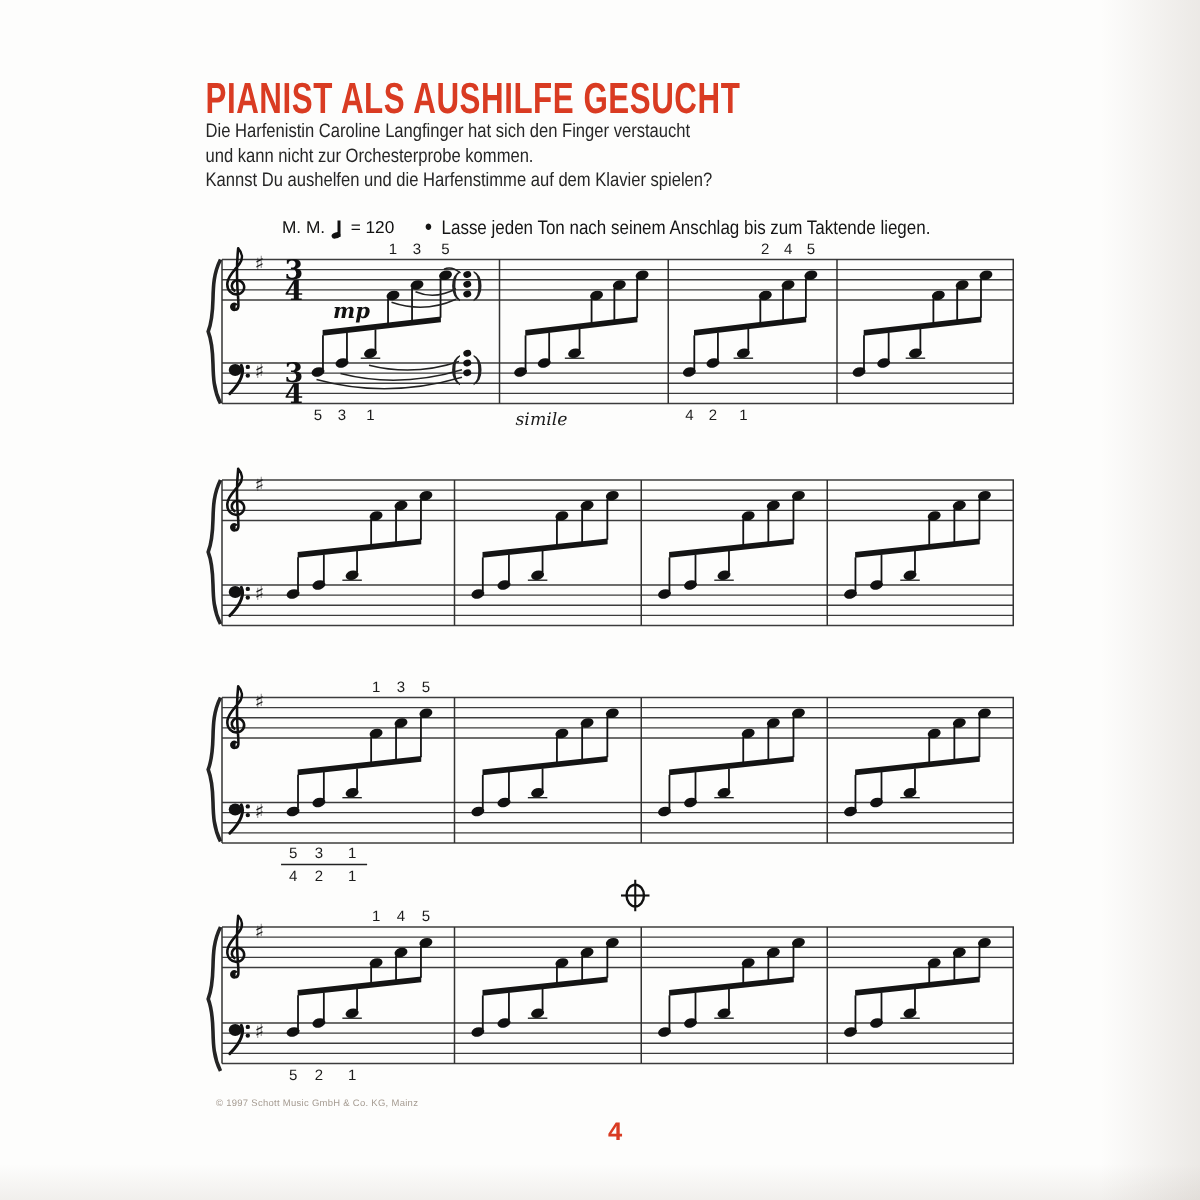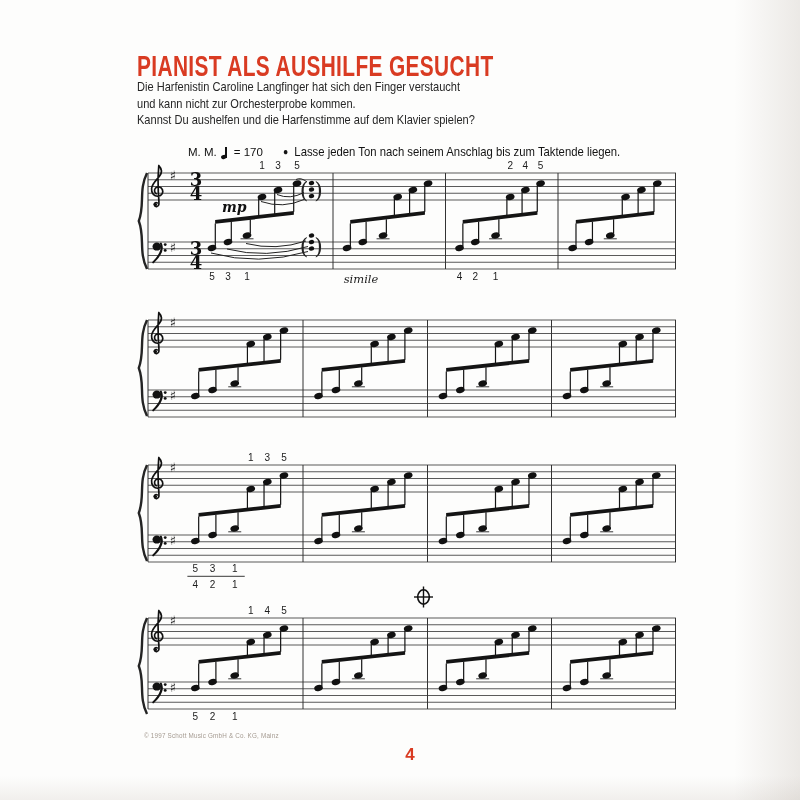--- a/index.html
+++ b/index.html
@@ -43,21 +43,21 @@
   <div>und kann nicht zur Orchesterprobe kommen.</div>
   <div>Kannst Du aushelfen und die Harfenstimme auf dem Klavier spielen?</div>
 </div>
 
 <div class="tempo">
   <span>M. M.</span>
   <span class="qn">
       <span class="qn-head"></span>
       <span class="qn-stem"></span>
     </span>
-  <span>= 170</span>
+  <span>= 120</span>
 </div>
 
 <div class="instruction">
   <span class="bullet">●</span>
   <span>Lasse jeden Ton nach seinem Anschlag bis zum Taktende liegen.</span>
 </div>
 
 <svg id="score" width="800" height="800" viewBox="0 0 800 800">
     <g>
       <line x1="148" y1="173" x2="676" y2="173" stroke="#3c3c3c" stroke-width="0.85"></line>

